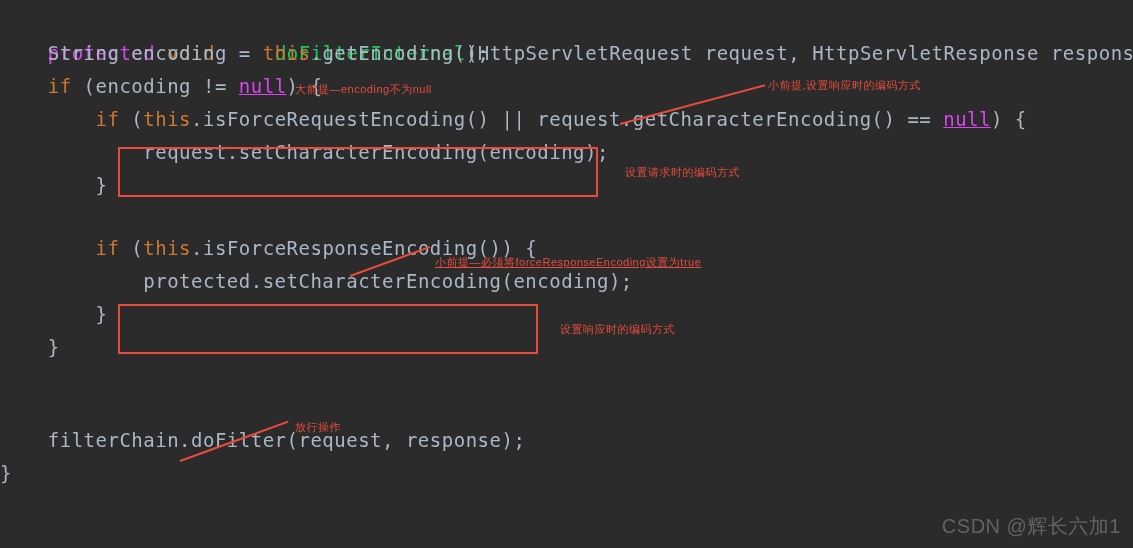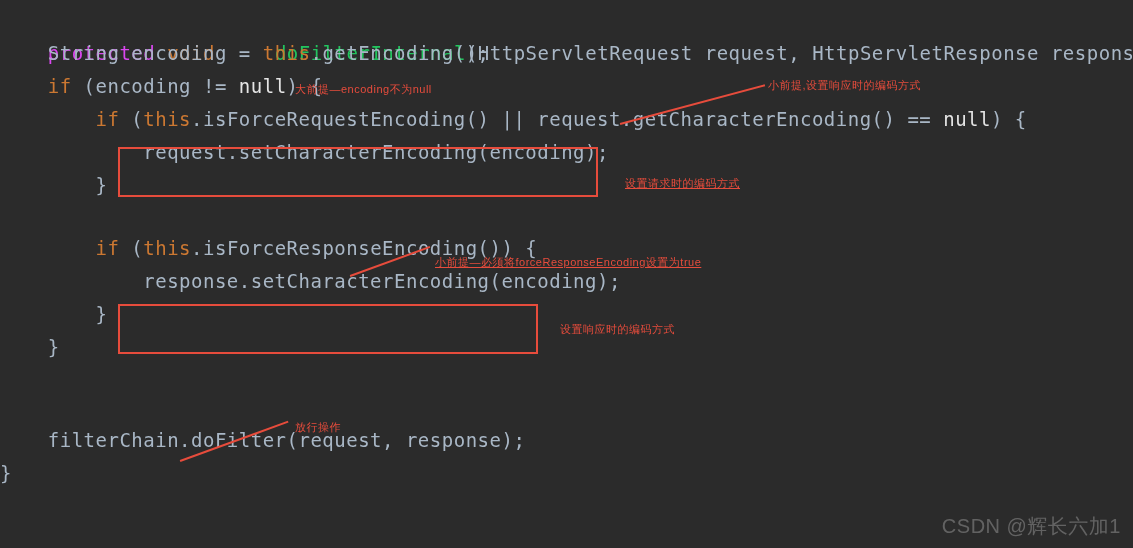--- a/index.html
+++ b/index.html
@@ -25,21 +25,21 @@
     .line {
       height: 33px;
       line-height: 33px;
       white-space: pre;
       position: relative;
     }
     .kw-access { color: #d946ef; }
     .kw-void { color: #cc7832; }
     .kw-if { color: #cc7832; }
     .kw-this { color: #cc7832; }
-    .kw-null { color: #e5e5e5; }
+    .kw-null { color: #d946ef; text-decoration: underline; }
     .method-name { color: #22c55e; margin-left: 48px; }
     .annotation {
       color: #e74c3c;
       font-family: 'Microsoft YaHei', sans-serif;
       font-size: 11px;
       position: absolute;
     }
     .red-box {
       position: absolute;
       border: 2px solid #e74c3c;
@@ -78,42 +78,42 @@
   <div class="line">        <span class="kw-if">if</span><span> (</span><span class="kw-this">this</span><span>.isForceRequestEncoding() || request.getCharacterEncoding() == </span><span class="kw-null">null</span><span>) {</span></div>
 
   <div class="line">            <span>request.setCharacterEncoding(encoding);</span></div>
 
   <div class="line">        <span>}</span></div>
 
   <div class="line" style="height:30px"></div>
 
   <div class="line">        <span class="kw-if">if</span><span> (</span><span class="kw-this">this</span><span>.isForceResponseEncoding()) {</span></div>
 
-  <div class="line">            <span>response.setCharacterEncoding(encoding);</span></div>
+  <div class="line">            <span>protected.setCharacterEncoding(encoding);</span></div>
 
   <div class="line">        <span>}</span></div>
 
   <div class="line">    <span>}</span></div>
 
   <div class="line" style="height:30px"></div>
 
   <div class="line" style="height:30px"></div>
 
   <div class="line">    <span>filterChain.doFilter(request, response);</span></div>
 
   <div class="line"><span>}</span></div>
 
 </div>
 
 <div class="red-box" style="left:118px; top:147px; width:480px; height:50px;"></div>
 <div class="red-box" style="left:118px; top:304px; width:420px; height:50px;"></div>
 
 <div class="annotation" style="left:295px; top:82px;">大前提—encoding不为null</div>
 <div class="annotation" style="left:768px; top:78px;">小前提,设置响应时的编码方式</div>
-<div class="annotation" style="left:625px; top:176px;text-decoration:underline;">设置请求时的编码方式</div>
+<div class="annotation" style="left:625px; top:165px;">设置请求时的编码方式</div>
 <div class="annotation" style="left:435px; top:255px;text-decoration:underline;">小前提—必须将forceResponseEncoding设置为true</div>
 <div class="annotation" style="left:560px; top:322px;">设置响应时的编码方式</div>
 <div class="annotation" style="left:295px; top:420px;">放行操作</div>
 
 <div class="arrow-line" style="left:620px; top:123px; width:150px; transform:rotate(-15deg);"></div>
 <div class="arrow-line" style="left:350px; top:275px; width:85px; transform:rotate(-20deg);"></div>
 <div class="arrow-line" style="left:180px; top:460px; width:115px; transform:rotate(-20deg);"></div>
 
 <div class="watermark">CSDN @辉长六加1</div>
 

